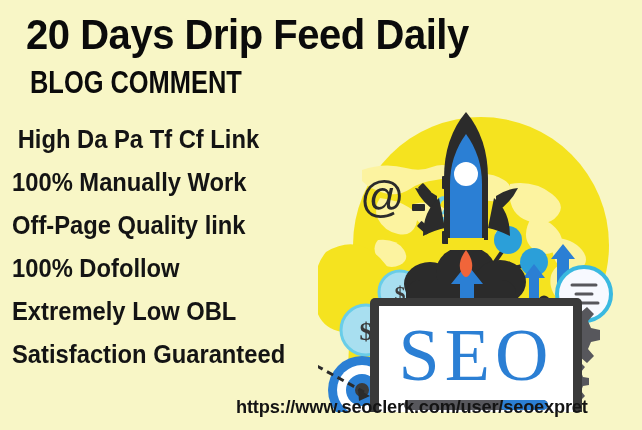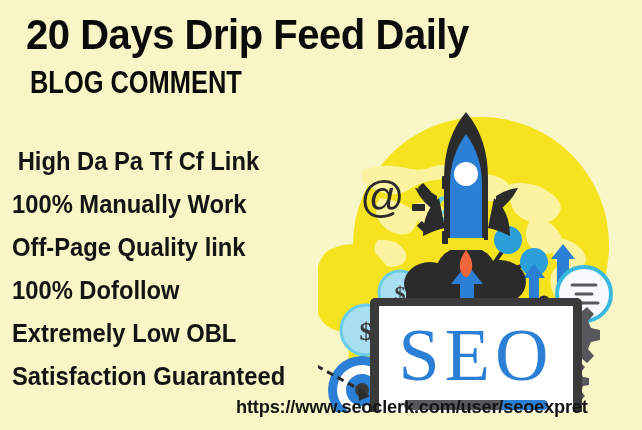--- a/index.html
+++ b/index.html
@@ -42,21 +42,21 @@
     letter-spacing: 0px;
     line-height: 1.1;
     color: #0b0b0b;
     transform: scaleX(0.82);
     transform-origin: left center;
     white-space: nowrap;
   }
   .features {
     position: absolute;
     left: 12px;
-    top: 140px;
+    top: 118px;
     width: 340px;
     margin: 0;
     padding: 0;
     list-style: none;
   }
   .features li {
     font-family: "Liberation Sans", sans-serif;
     font-weight: bold;
     font-size: 25px;
     line-height: 43px;

